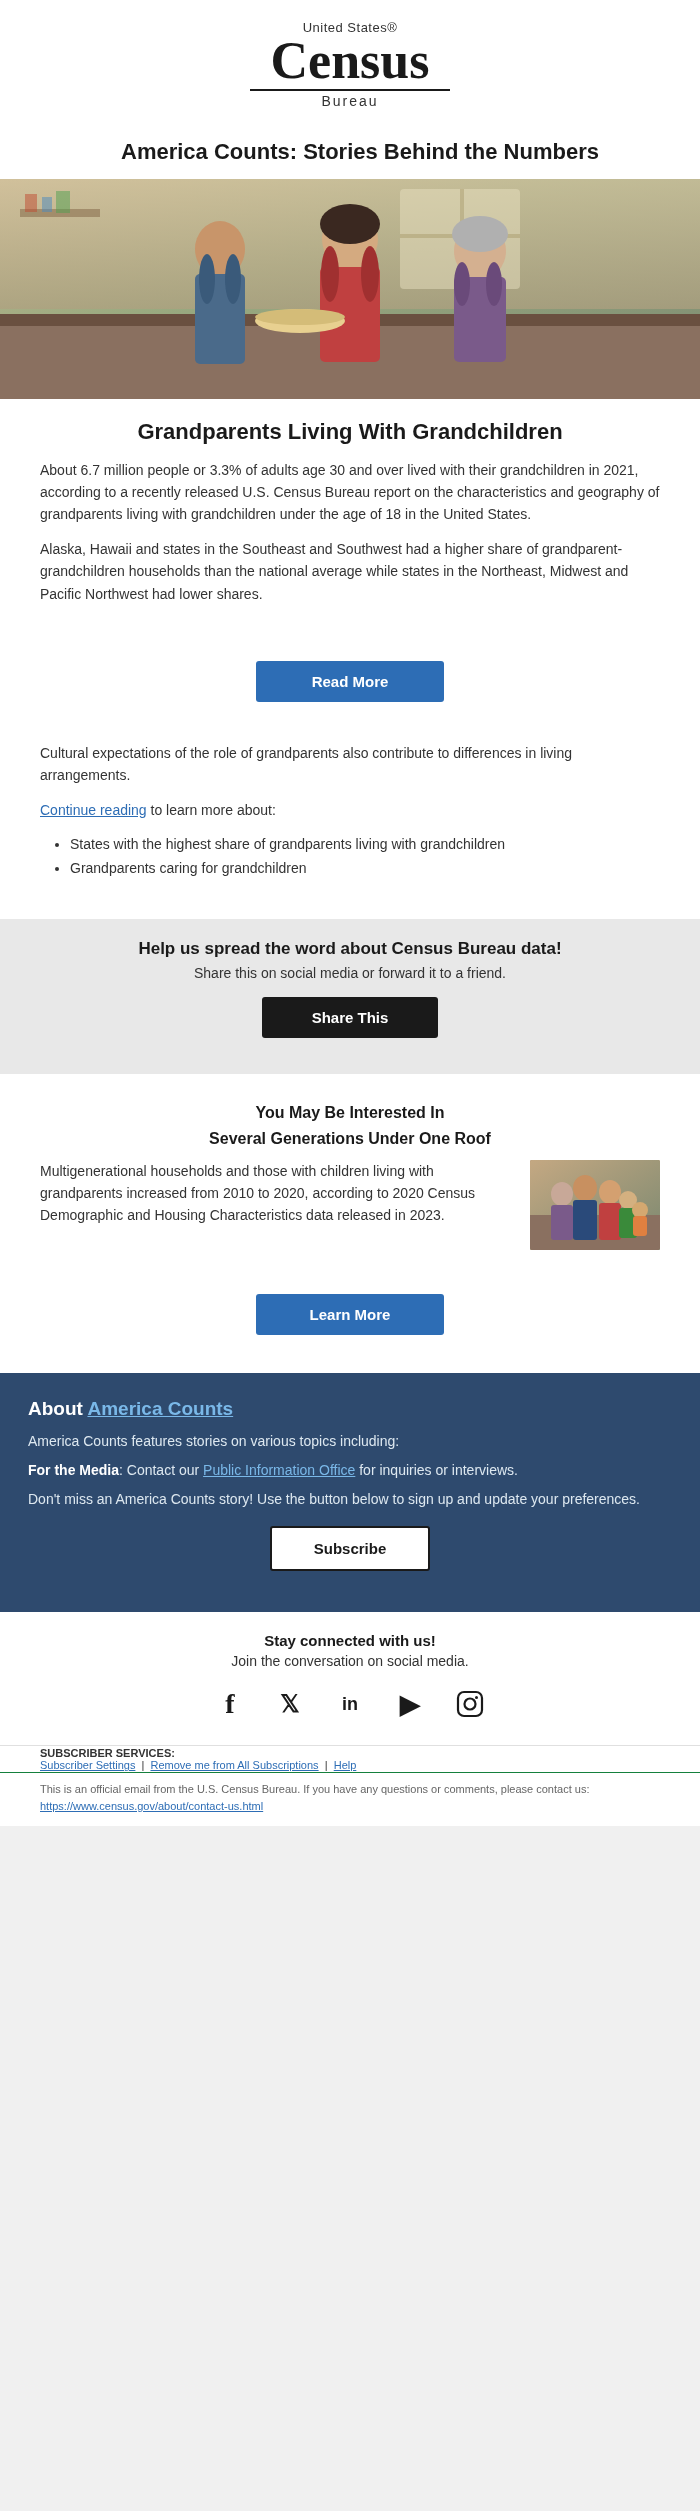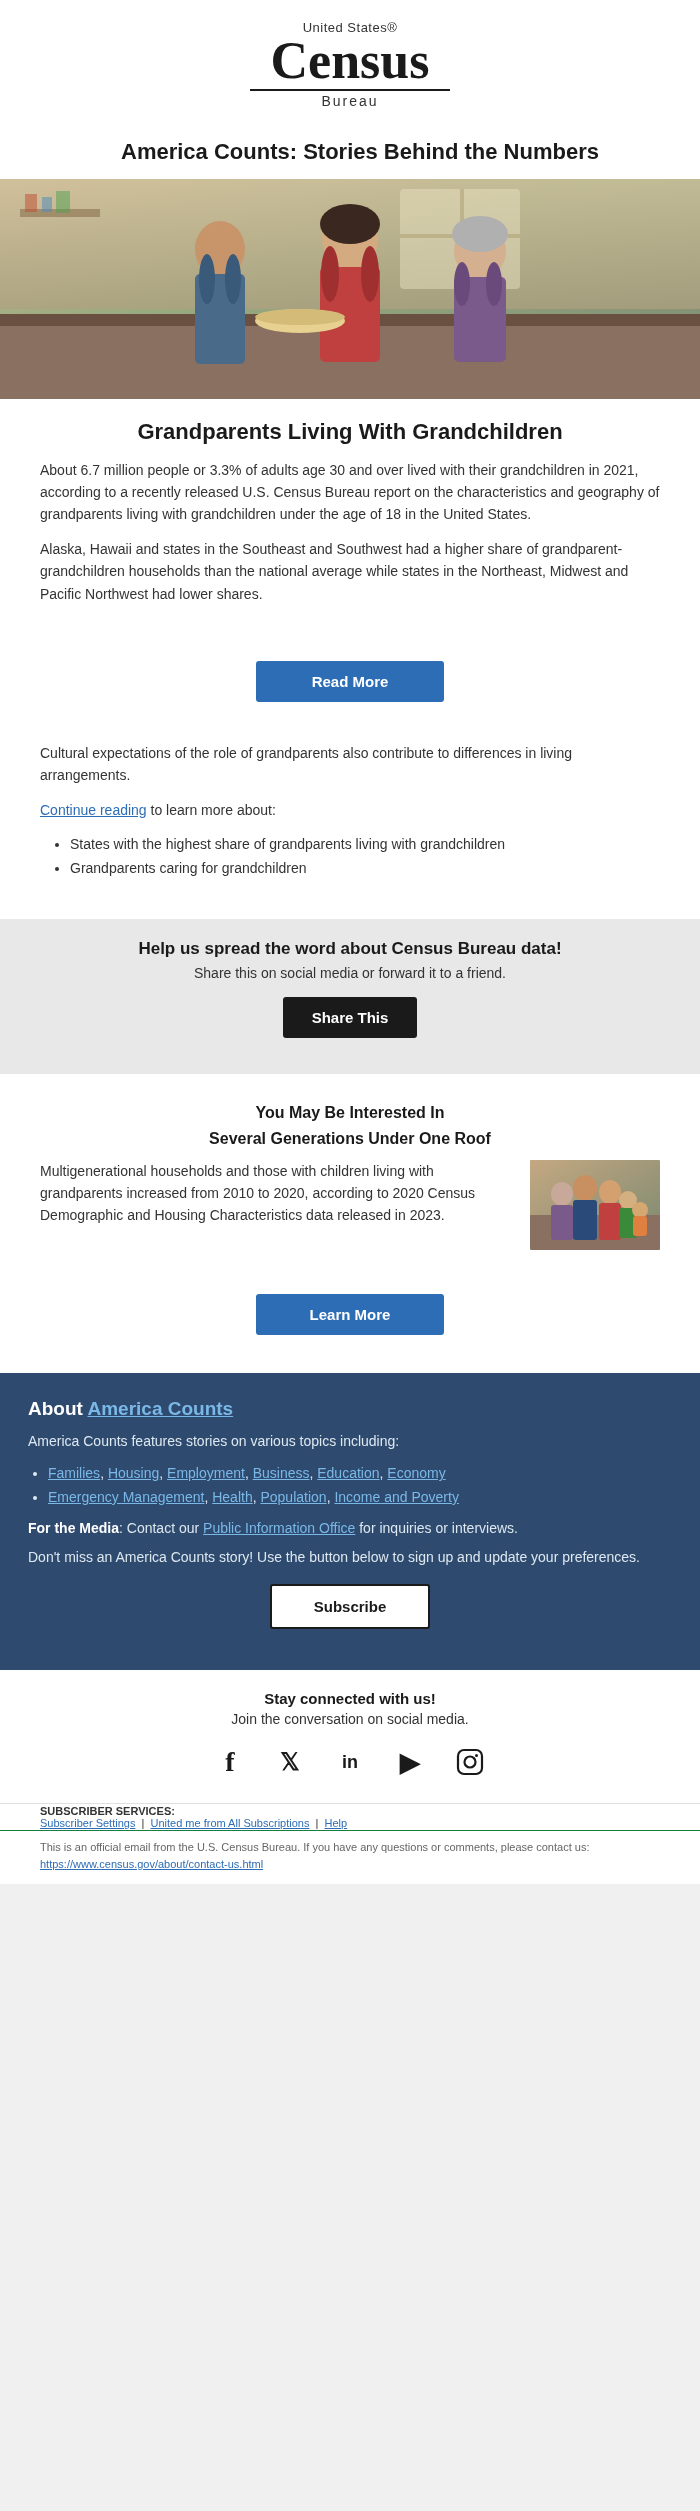--- a/index.html
+++ b/index.html
@@ -107,21 +107,21 @@
       text-align: center;
       font-size: 15px;
       font-weight: bold;
       border: none;
       cursor: pointer;
       text-decoration: none;
       border-radius: 3px;
     }
     .btn-black {
       display: block;
-      width: 134px;
+      width: 176px;
       margin: 16px auto;
       padding: 12px 0;
       background: #1a1a1a;
       color: #fff;
       text-align: center;
       font-size: 15px;
       font-weight: bold;
       border: none;
       cursor: pointer;
       text-decoration: none;
@@ -484,36 +484,20 @@
 
   <div style="background:#fff; padding: 4px 0 18px 0; text-align:center;">
     <a class="btn-blue" href="#">Learn More</a>
   </div>
 
   <div class="about-section">
     <div class="about-title">
       <span>About </span><a href="#" style="color:#7ab8e8; text-decoration:underline;">America Counts</a>
     </div>
     <p class="about-body">America Counts features stories on various topics including:</p>
-    <ul class="about-list">
-      <li>
-        <a href="#" style="color:#7ab8e8;">Families</a>,
-        <a href="#" style="color:#7ab8e8;">Housing</a>,
-        <a href="#" style="color:#7ab8e8;">Employment</a>,
-        <a href="#" style="color:#7ab8e8;">Business</a>,
-        <a href="#" style="color:#7ab8e8;">Education</a>,
-        <a href="#" style="color:#7ab8e8;">Economy</a>
-      </li>
-      <li>
-        <a href="#" style="color:#7ab8e8;">Emergency Management</a>,
-        <a href="#" style="color:#7ab8e8;">Health</a>,
-        <a href="#" style="color:#7ab8e8;">Population</a>,
-        <a href="#" style="color:#7ab8e8;">Income and Poverty</a>
-      </li>
-    </ul>
     <p class="about-media">
       <strong>For the Media</strong><span>: Contact our </span><a href="#" style="color:#7ab8e8;">Public Information Office</a><span> for inquiries or interviews.</span>
     </p>
     <p class="about-body">Don't miss an America Counts story! Use the button below to sign up and update your preferences.</p>
     <div style="text-align:center;">
       <a class="btn-white" href="#">Subscribe</a>
     </div>
   </div>
 
   <div class="footer-social">
@@ -532,21 +516,21 @@
         </svg>
       </a>
     </div>
   </div>
 
   <div class="subscriber-services">
     <div class="subscriber-label">SUBSCRIBER SERVICES:</div>
     <div class="subscriber-links">
       <a href="#">Subscriber Settings</a>
       &nbsp;|&nbsp;
-      <a href="#">United me from All Subscriptions</a>
+      <a href="#">Remove me from All Subscriptions</a>
       &nbsp;|&nbsp;
       <a href="#">Help</a>
     </div>
   </div>
 
   <div class="official-notice">
     <p class="official-text">
       This is an official email from the U.S. Census Bureau. If you have any questions or comments, please contact us: <a href="#">https://www.census.gov/about/contact-us.html</a>
     </p>
   </div>

